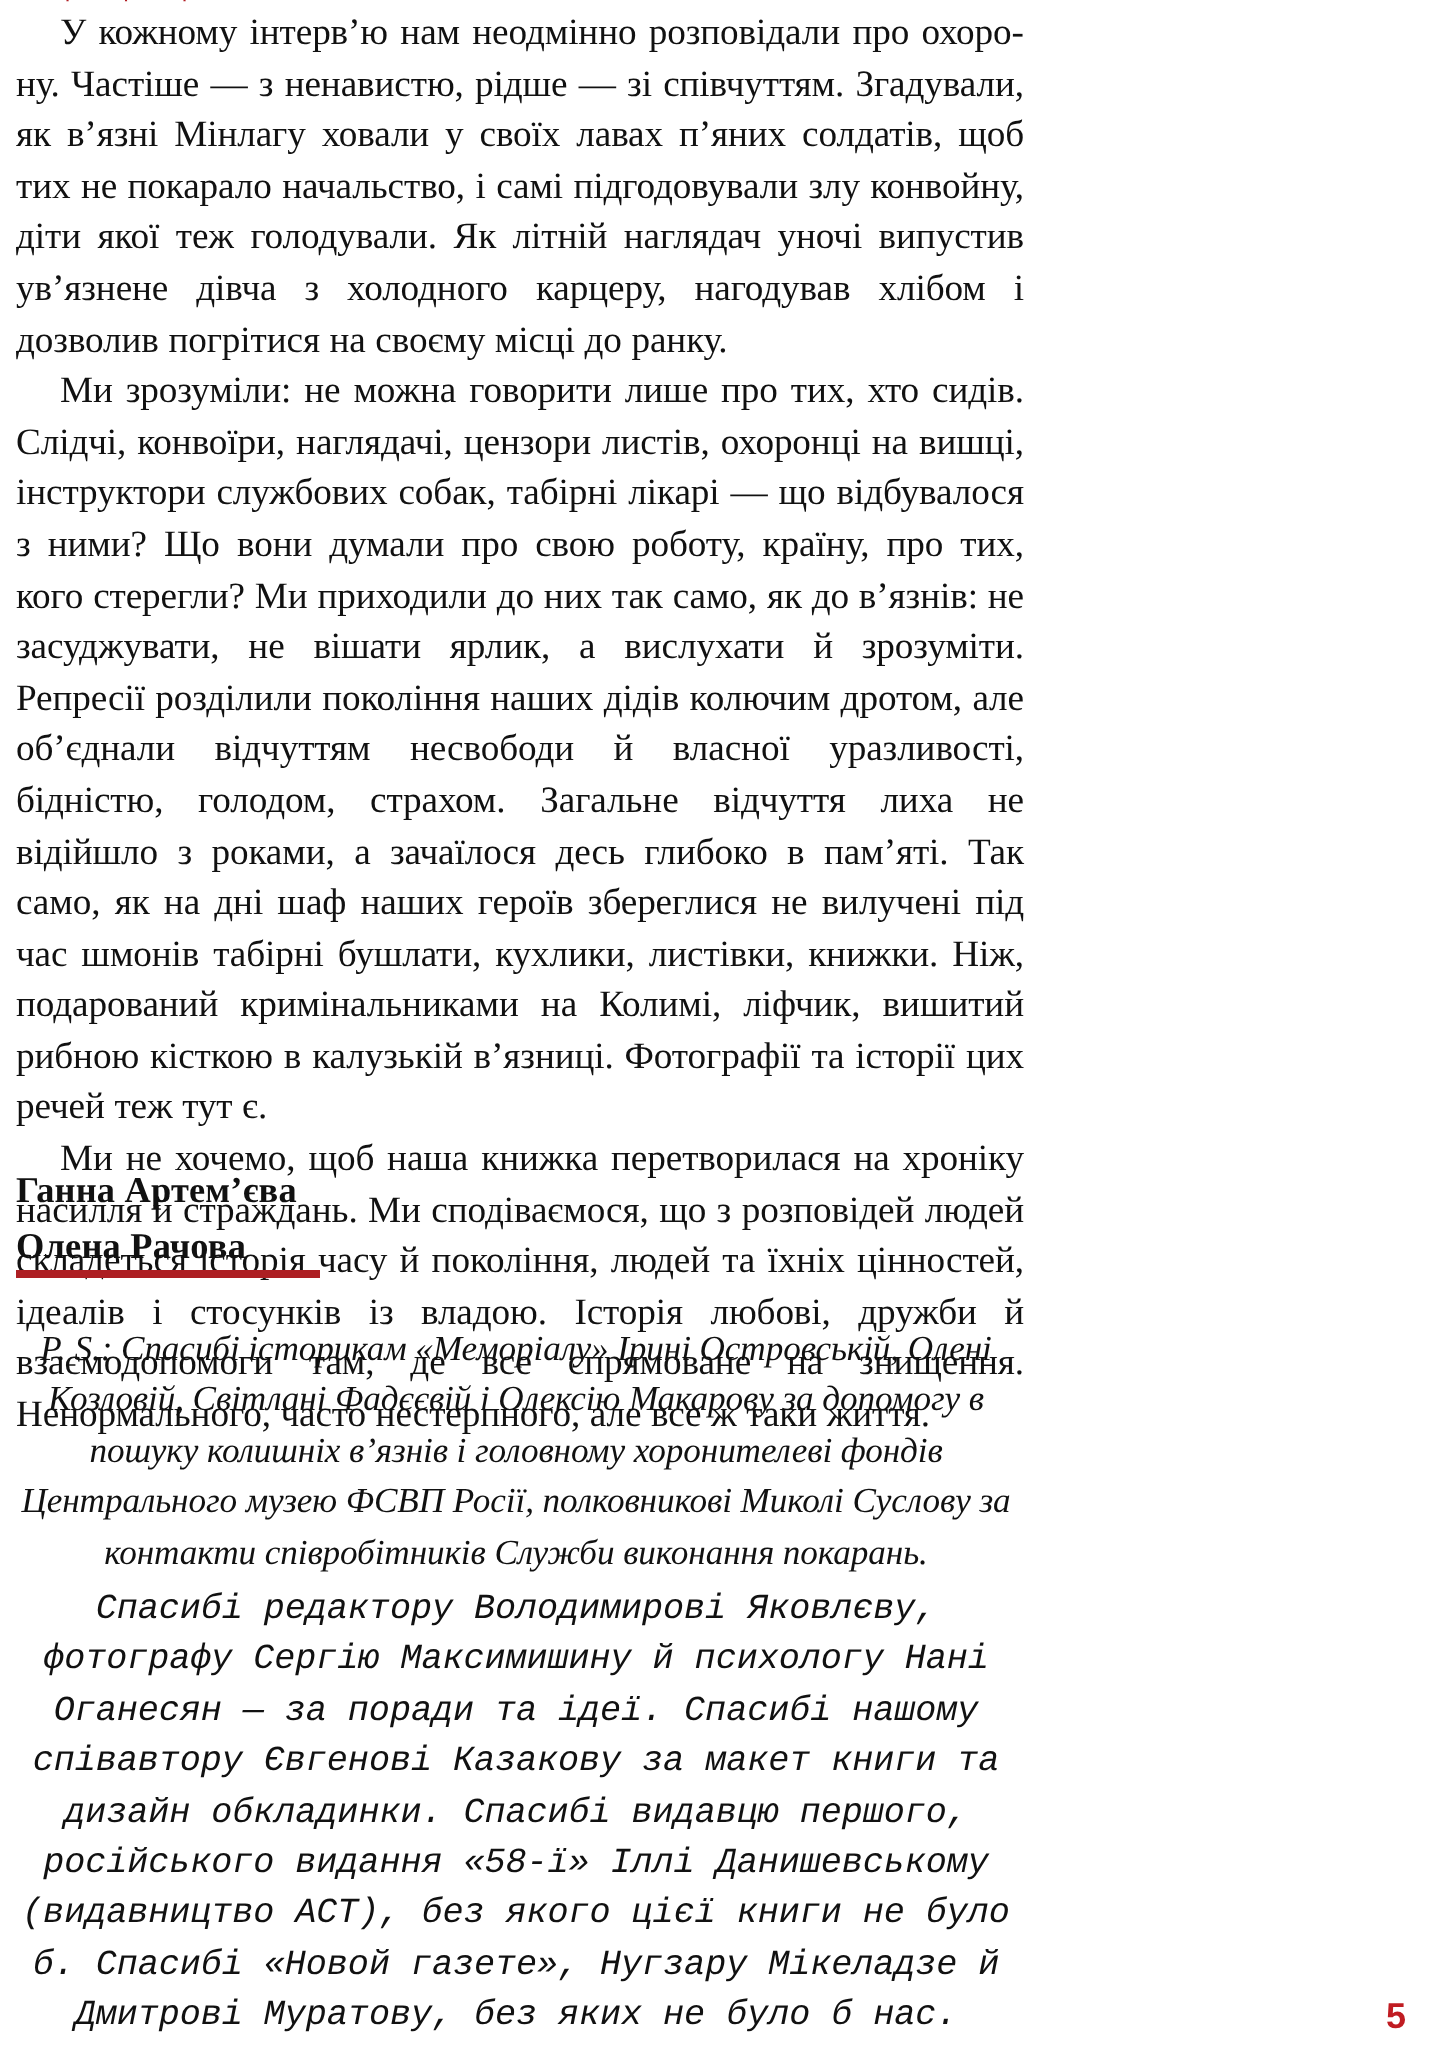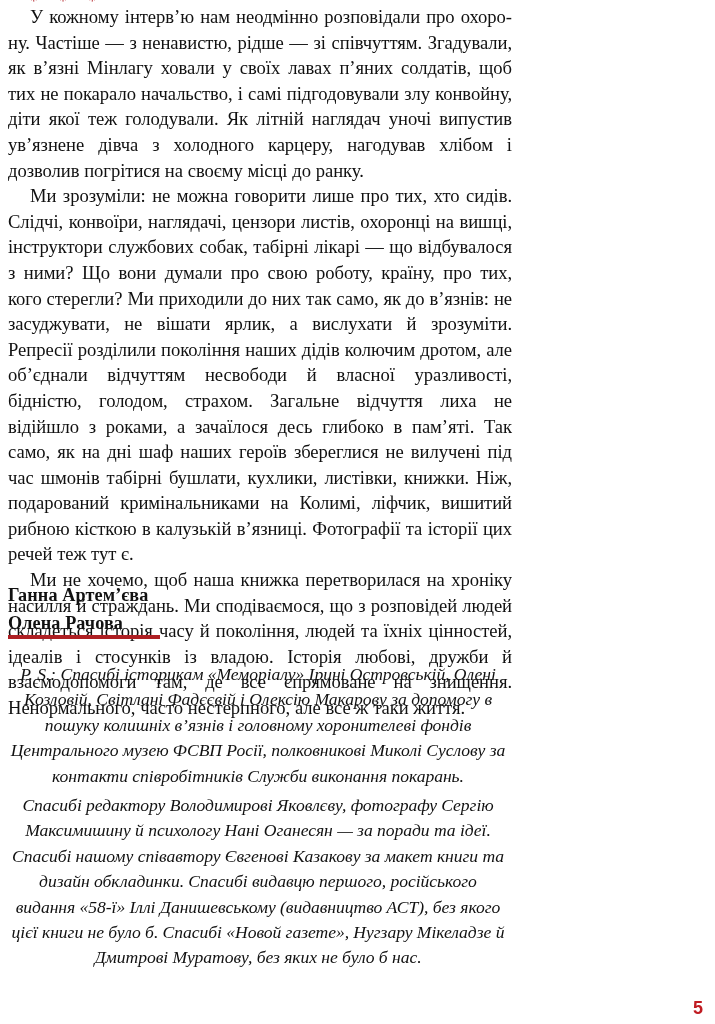--- a/index.html
+++ b/index.html
@@ -81,21 +81,21 @@
     background: #ad1f23;
   }
 
   
   .ps-block {
     position: absolute;
     left: 8px;
     width: 500px;
   }
   .ps-block.first { top: 662px; }
-  .ps-block.second { top: 793px; }
+  .ps-block.second { top: 793px; font-family: Liberation Mono, monospace; }
 
   .ps-block p {
     margin: 0;
     font-style: italic;
     font-size: 17.6px;
     line-height: 25.4px;
     text-align: center;
     letter-spacing: -0.05px;
   }
 

